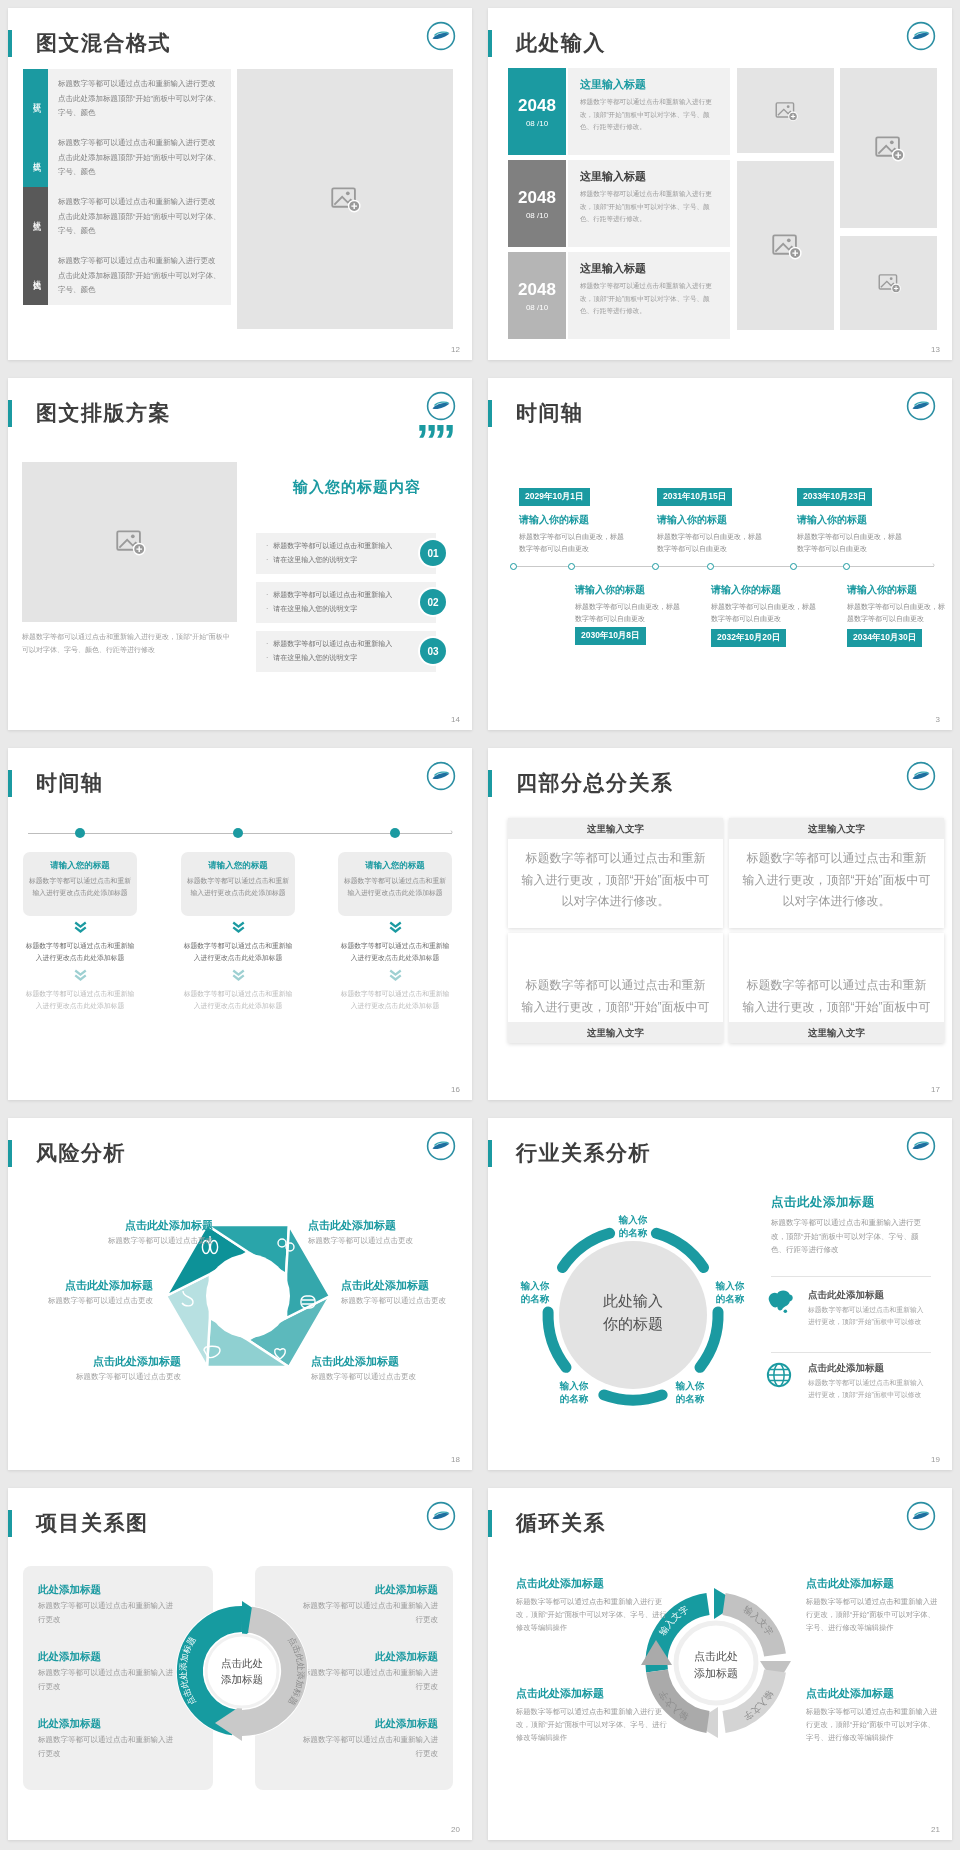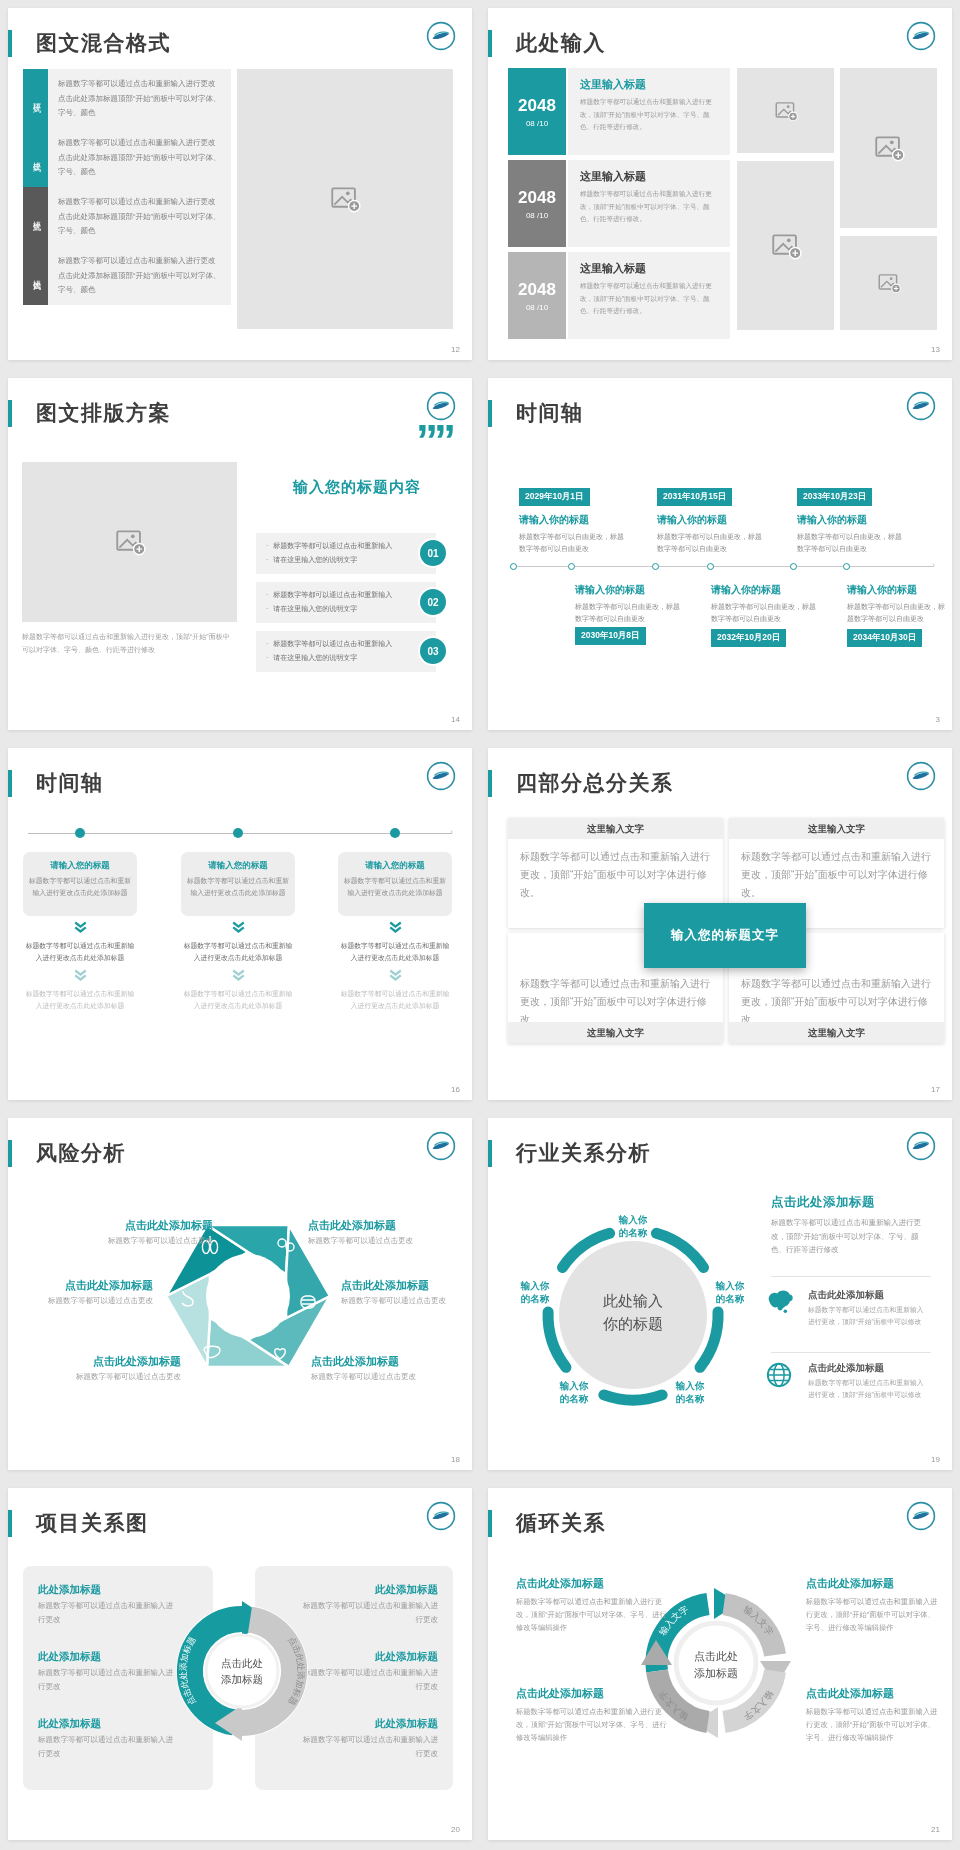--- a/index.html
+++ b/index.html
@@ -40,21 +40,21 @@
   
   .c16{position:absolute;width:114px;text-align:center;}
   .card16{background:#ededed;border-radius:7px;padding:8px 6px;height:64px;}
   .card16 .h{font-size:8.5px;margin-bottom:3px;}
   .card16 .b,.step16{font-size:6.8px;line-height:1.75;}
   .card16 .b{color:#8d8d8d;}
   .chev{width:15px;height:12px;margin:5px auto 3px;}
   
   .card17{position:absolute;width:215px;background:#fff;box-shadow:0 1px 4px rgba(0,0,0,.15);}
   .card17 .bar{height:21px;background:#efefef;font-size:9.5px;font-weight:bold;color:#474747;text-align:center;line-height:21px;}
-  .card17 .bd17{padding:9px 12px;font-size:10px;color:#9a9a9a;line-height:1.8;}
+  .card17 .bd17{padding:9px 12px;font-size:12px;color:#9a9a9a;line-height:1.8;text-align:center;}
   
   .b18 .h{font-size:11px;} .b18 .s{font-size:7.5px;color:#9f9f9f;margin-top:3px;}
   .b18{position:absolute;}
   
   .lbl19{position:absolute;font-size:9.5px;line-height:1.4;text-align:center;font-family:Liberation Mono, monospace;}
   .it19h{font-size:9.5px;color:#555;font-weight:bold;}
   .it19b{font-size:6.8px;color:#a3a3a3;line-height:1.8;}
   .div19{position:absolute;left:283px;width:160px;height:1px;background:#e3e3e3;}
   
   .card20{position:absolute;top:78px;width:190px;height:224px;background:#efefef;border-radius:8px;}
@@ -345,21 +345,20 @@
       <div class="bd17">标题数字等都可以通过点击和重新输入进行更改，顶部“开始”面板中可以对字体进行修改。</div>
     </div>
     <div class="card17" style="left:20px;top:185px;height:110px">
       <div class="bd17" style="padding-top:42px">标题数字等都可以通过点击和重新输入进行更改，顶部“开始”面板中可以对字体进行修改。</div>
       <div class="bar" style="position:absolute;bottom:0;width:100%">这里输入文字</div>
     </div>
     <div class="card17" style="left:241px;top:185px;height:110px">
       <div class="bd17" style="padding-top:42px">标题数字等都可以通过点击和重新输入进行更改，顶部“开始”面板中可以对字体进行修改。</div>
       <div class="bar" style="position:absolute;bottom:0;width:100%">这里输入文字</div>
     </div>
-    <div class="abs" style="left:156px;top:155px;width:162px;height:65px;background:var(--teal);color:#fff;font-weight:bold;font-size:12.5px;display:flex;align-items:center;justify-content:center;letter-spacing:1px;box-shadow:0 3px 9px rgba(0,0,0,.3)">输入您的标题文字</div>
     <div class="pnum">17</div>
   </section>
 
   <section class="slide" id="s18" style="left:8px;top:1118px">
     <div class="sbar"></div>
     <h2 class="stitle">风险分析</h2>
     <svg class="logo">
         <use href="#ic-logo"></use>
       </svg>
     <svg class="abs" style="left:152px;top:90px" width="176" height="176" viewBox="-88 -88 176 176">

